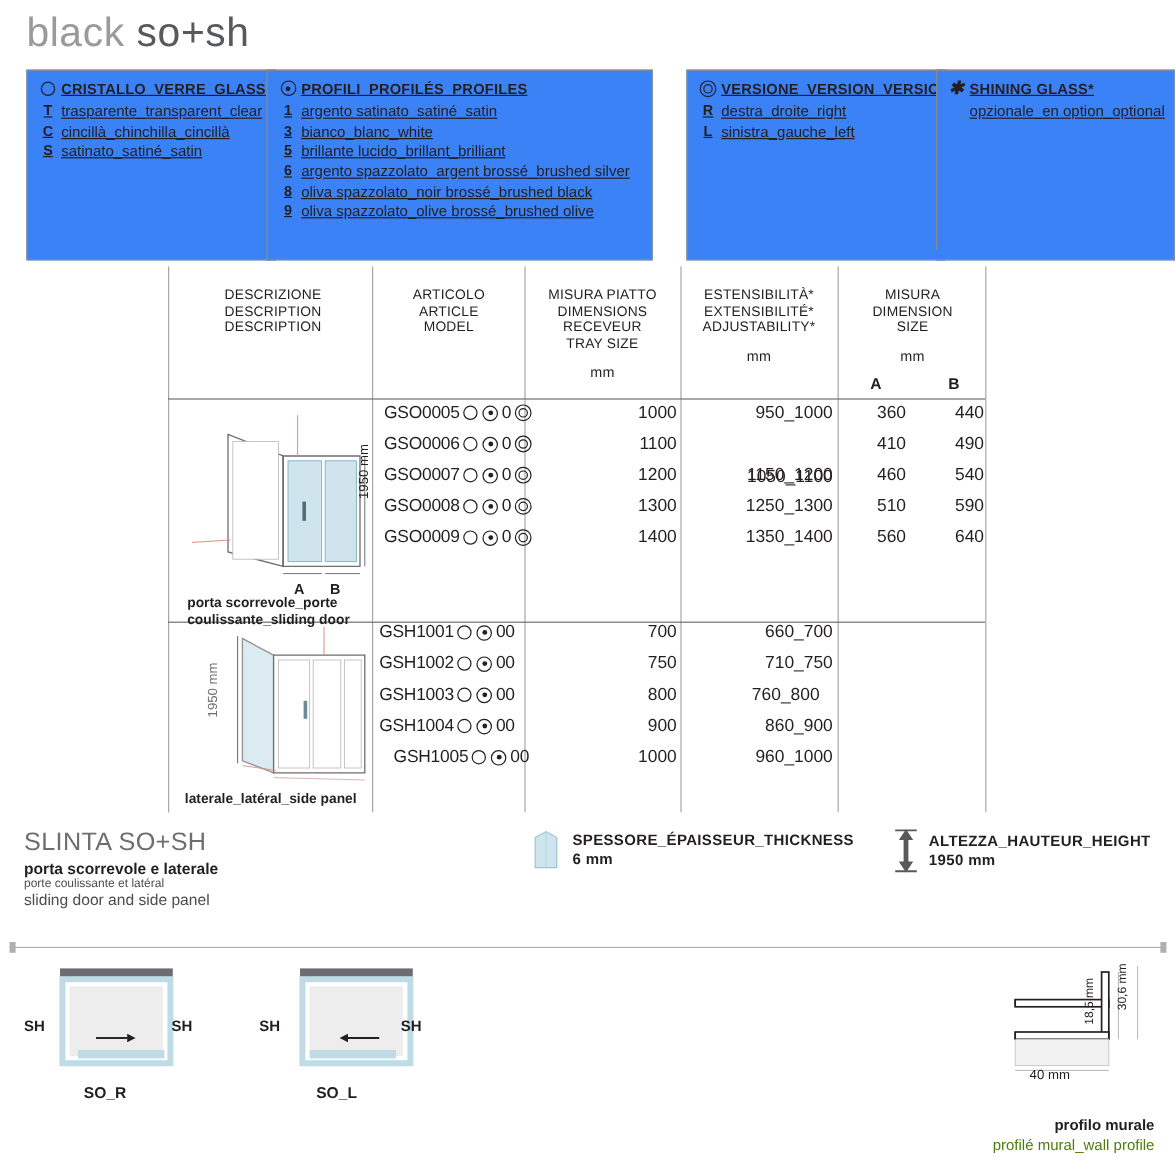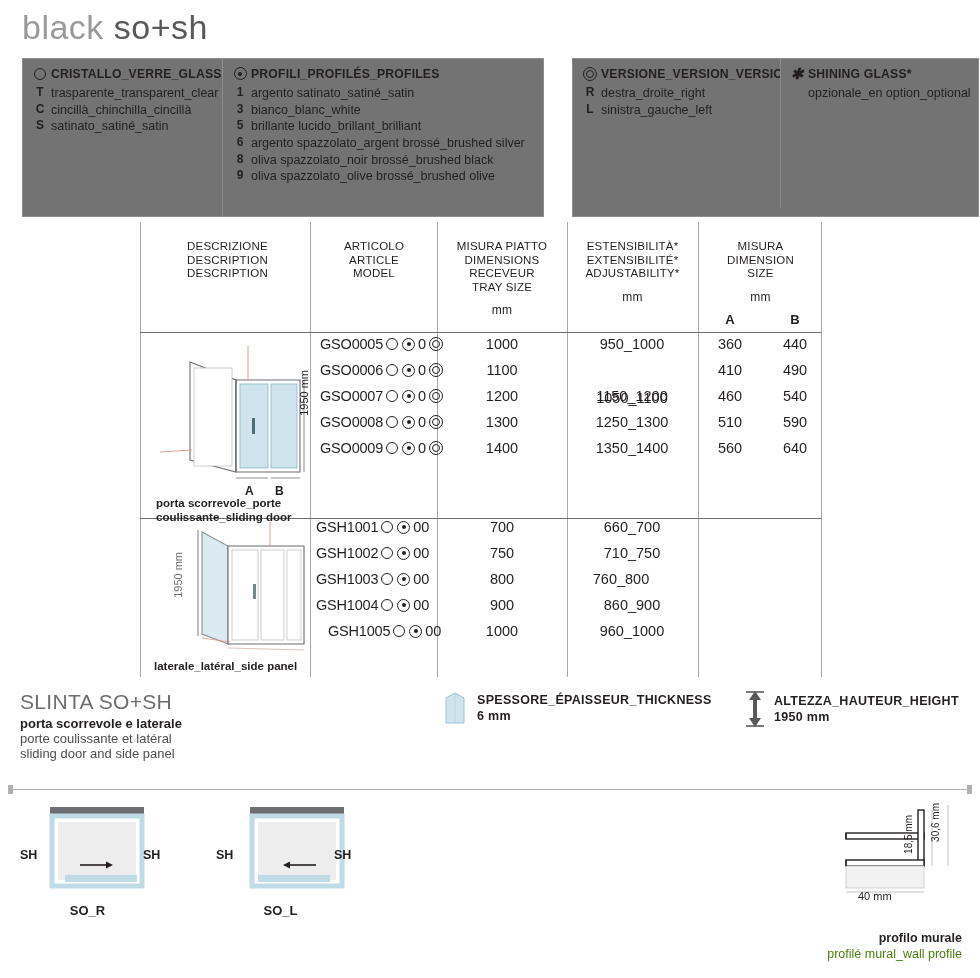--- a/index.html
+++ b/index.html
@@ -9,21 +9,21 @@
     color:#231f20;position:relative;overflow:hidden;
   }
   .abs{position:absolute;}
 
   
   #logo{left:22px;top:8px;font-size:34px;letter-spacing:.5px;white-space:nowrap;}
   #logo .l1{color:#9a9a9a;font-weight:300;}
   #logo .l2{color:#58595b;font-weight:300;}
 
   
-  .legend{border:1px solid #8c8c8c;background:#737373;}
+  .legend{border:1px solid #8c8c8c;background:#3b82f6;text-decoration:underline;}
   .legend .row{display:flex;align-items:flex-start;line-height:1.33;}
   .legend .key{width:22px;flex:0 0 22px;text-align:center;font-size:12px;font-weight:700;color:#231f20;}
   .legend .txt{font-size:12.5px;color:#231f20;white-space:nowrap;}
   .legend .head .txt{font-weight:700;font-size:12.2px;letter-spacing:.2px;}
   .legend .head{margin-bottom:3px;}
   .sym{display:inline-block;vertical-align:middle;}
   .sym-circle{width:10px;height:10px;border:1.6px solid #231f20;border-radius:50%;}
   .sym-dot{width:11px;height:11px;border:1.6px solid #231f20;border-radius:50%;position:relative;}
   .sym-dot:after{content:"";position:absolute;left:50%;top:50%;width:4px;height:4px;
       background:#231f20;border-radius:50%;transform:translate(-50%,-50%);}
@@ -35,32 +35,32 @@
   
   #tableWrap{left:140px;top:222px;width:682px;height:455px;}
   .vline{position:absolute;width:1px;background:#a7a7a7;}
   .hline{position:absolute;height:1px;background:#6f6f6f;}
   .colhead{position:absolute;text-align:center;font-weight:400;font-size:11.5px;
            line-height:1.18;color:#231f20;letter-spacing:.2px;}
   .colhead .mm{display:block;margin-top:9px;font-size:12px;}
   .subhead{position:absolute;font-size:13px;font-weight:700;text-align:center;}
 
   .cell{position:absolute;font-size:14.5px;color:#231f20;white-space:nowrap;}
-  .cell.ctr{text-align:center;}
+  .cell.ctr{text-align:right;}
   .code{font-size:14.5px;letter-spacing:-.2px;display:flex;align-items:center;gap:2px;}
   .code .g{margin:0 1px;}
 
   
   .drawcap{position:absolute;font-size:11.5px;font-weight:700;line-height:1.25;color:#231f20;}
 
   
   #prodTitle{left:20px;top:690px;}
   #prodTitle .t1{font-size:21px;color:#6d6e71;font-weight:300;letter-spacing:.3px;}
   #prodTitle .t2{font-size:13px;font-weight:700;color:#231f20;margin-top:2px;}
-  #prodTitle .t3{font-size:13px;color:#4d4d4f;}
+  #prodTitle .t3{font-size:10px;color:#4d4d4f;}
   #prodTitle .t4{font-size:13px;color:#4d4d4f;}
 
   .callout{position:absolute;display:flex;align-items:center;gap:9px;}
   .callout .lbl{font-size:12.5px;font-weight:700;letter-spacing:.3px;line-height:1.3;color:#231f20;}
   .callout .lbl .v{font-weight:700;}
 
   .hr{position:absolute;left:8px;width:962px;height:1px;background:#b0b0b0;}
   .hrcap{position:absolute;width:5px;height:9px;background:#b0b0b0;}
 
   .planlabel{position:absolute;font-size:12.5px;font-weight:700;color:#231f20;}

